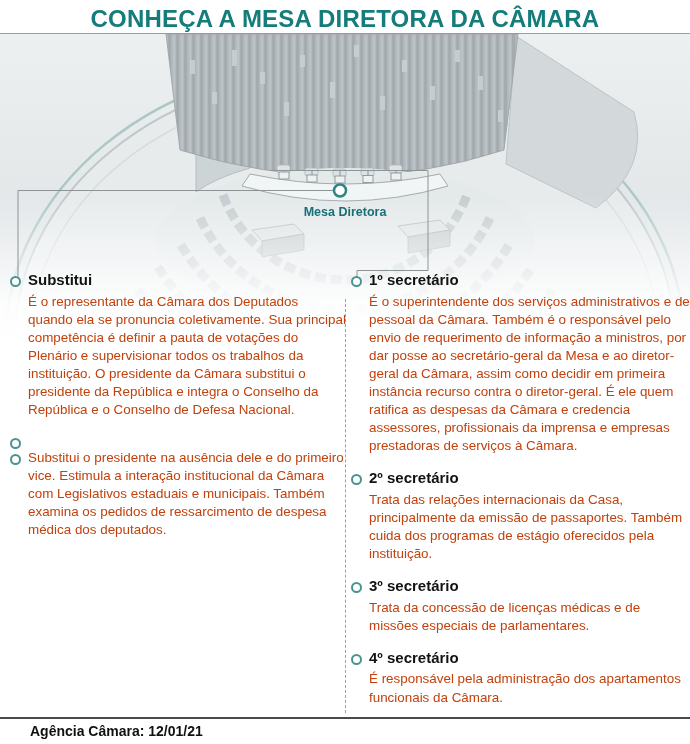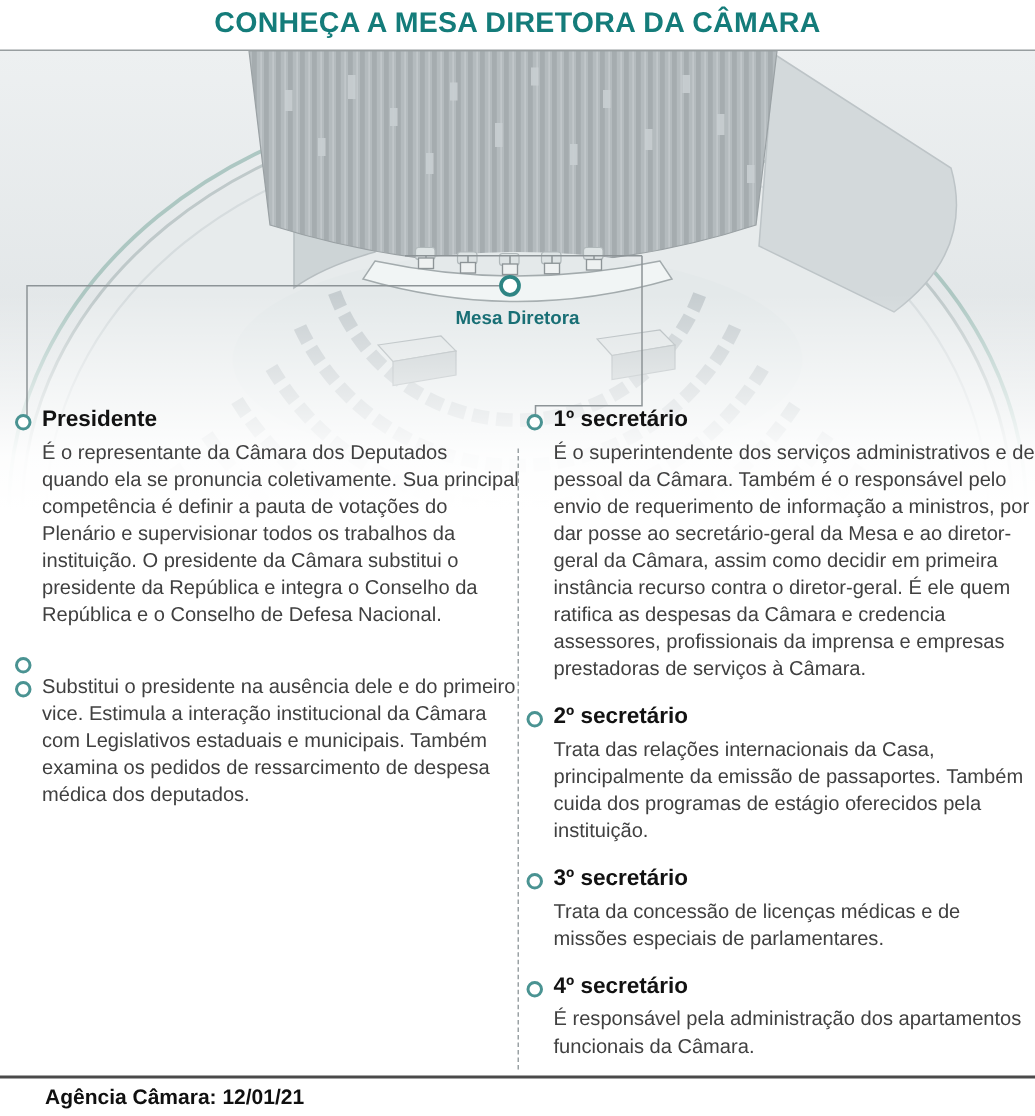--- a/index.html
+++ b/index.html
@@ -1,29 +1,29 @@
 <!DOCTYPE html>
 <html><head>
 <meta charset="utf-8">
 <style>
   html,body{margin:0;padding:0;background:#fff;}
   #canvas{position:relative;width:690px;height:744px;background:#fff;overflow:hidden;
           font-family:"Liberation Sans",sans-serif;}
   .title{position:absolute;top:5px;left:0;width:690px;text-align:center;
-         font-size:19px;font-weight:bold;color:#147c7a;letter-spacing:.2px;}
+         font-size:24px;font-weight:bold;color:#147c7a;letter-spacing:.2px;}
   #scene{position:absolute;top:0;left:0;pointer-events:none;}
   .col{position:absolute;}
   #left-col{left:10px;top:271px;width:336px;}
   #right-col{left:351px;top:271px;width:341px;}
   .section{display:flex;align-items:flex-start;}
   .bullet{flex:0 0 auto;width:7px;height:7px;border:2px solid #4a9392;border-radius:50%;
           background:#fff;margin:5px 7px 0 0;}
   .content{flex:1 1 auto;}
   .content h3{margin:0 0 3px 0;font-size:15px;line-height:1.25;font-weight:bold;color:#121212;}
-  .content p{margin:0 0 14px 0;font-size:13.4px;line-height:1.345;color:#404040;}
+  .content p{margin:0 0 14px 0;font-size:13.4px;line-height:1.345;color:#c2410c;}
   #divider{position:absolute;left:345px;top:299px;height:414px;width:0;
            border-left:1px dashed #9aa1a4;}
   #footer-rule{position:absolute;left:0;top:717px;width:690px;height:2px;background:#4a4a4a;}
   #footer-credit{position:absolute;left:30px;top:723px;font-size:14px;font-weight:bold;color:#101010;}
 </style>
 </head>
 <body>
 
 <div id="canvas">
 
@@ -135,21 +135,21 @@
 
     <line x1="0" y1="33.5" x2="690" y2="33.5" stroke="#989ea0" stroke-width="1"></line>
 
     <text x="345" y="216" text-anchor="middle" font-family="Liberation Sans, sans-serif" font-size="12.5" font-weight="bold" fill="#196f75">Mesa Diretora</text>
   </svg>
 
   <div id="left-col" class="col">
     <div class="section">
       <span class="bullet"></span>
       <div class="content">
-        <h3>Presidente</h3>
+        <h3>Substitui</h3>
         <p>É o representante da Câmara dos Deputados quando ela se pronuncia coletivamente. Sua principal competência é definir a pauta de votações do Plenário e supervisionar todos os trabalhos da instituição. O presidente da Câmara substitui o presidente da República e integra o Conselho da República e o Conselho de Defesa Nacional.</p>
       </div>
     </div>
     <div class="section">
       <span class="bullet"></span>
       <div class="content">
       </div>
     </div>
     <div class="section">
       <span class="bullet"></span>

